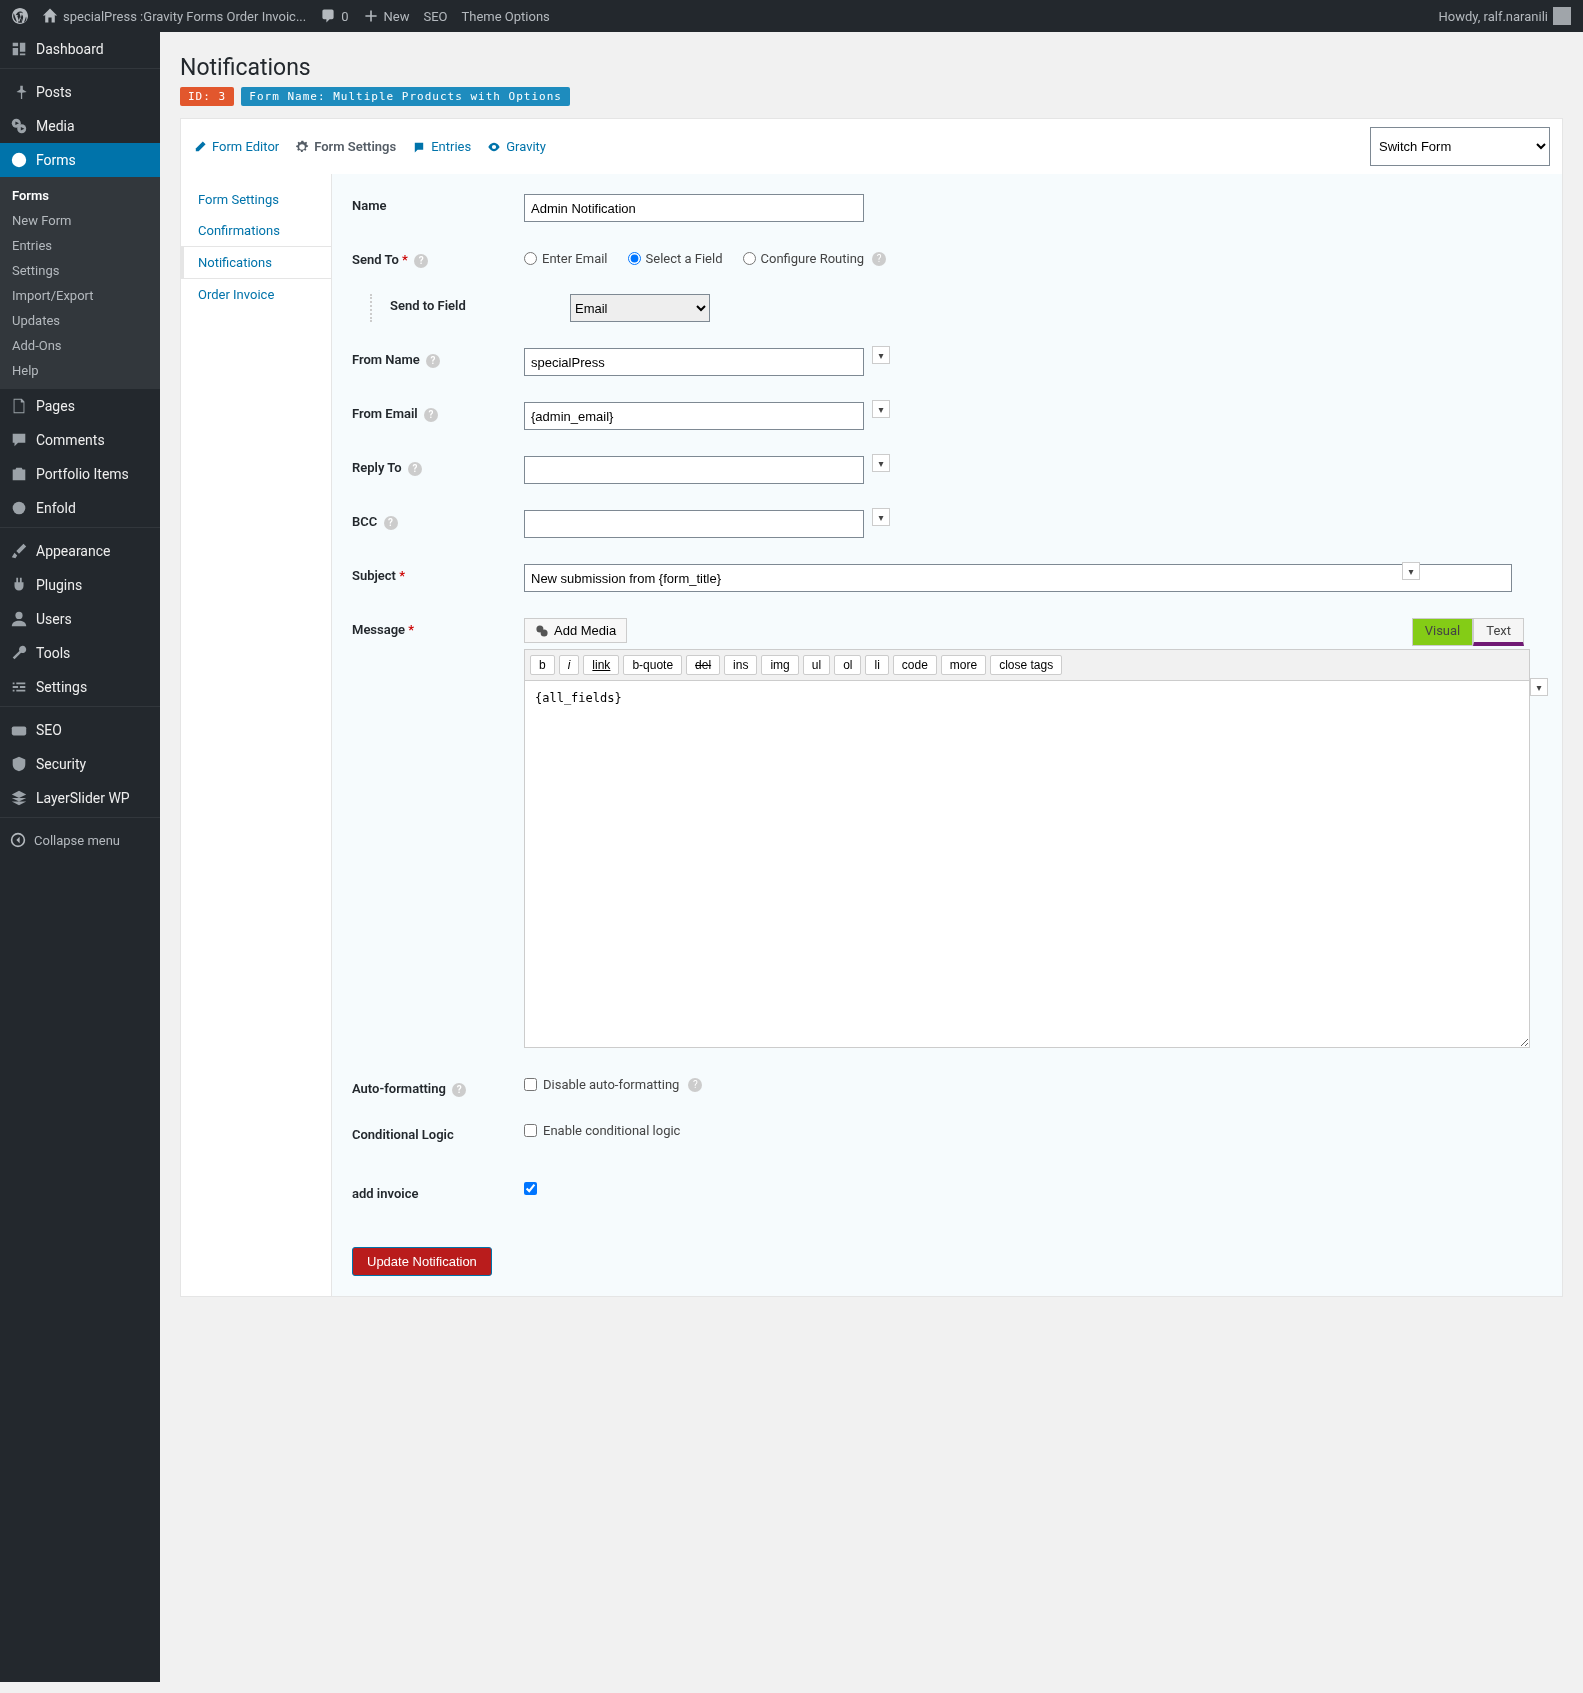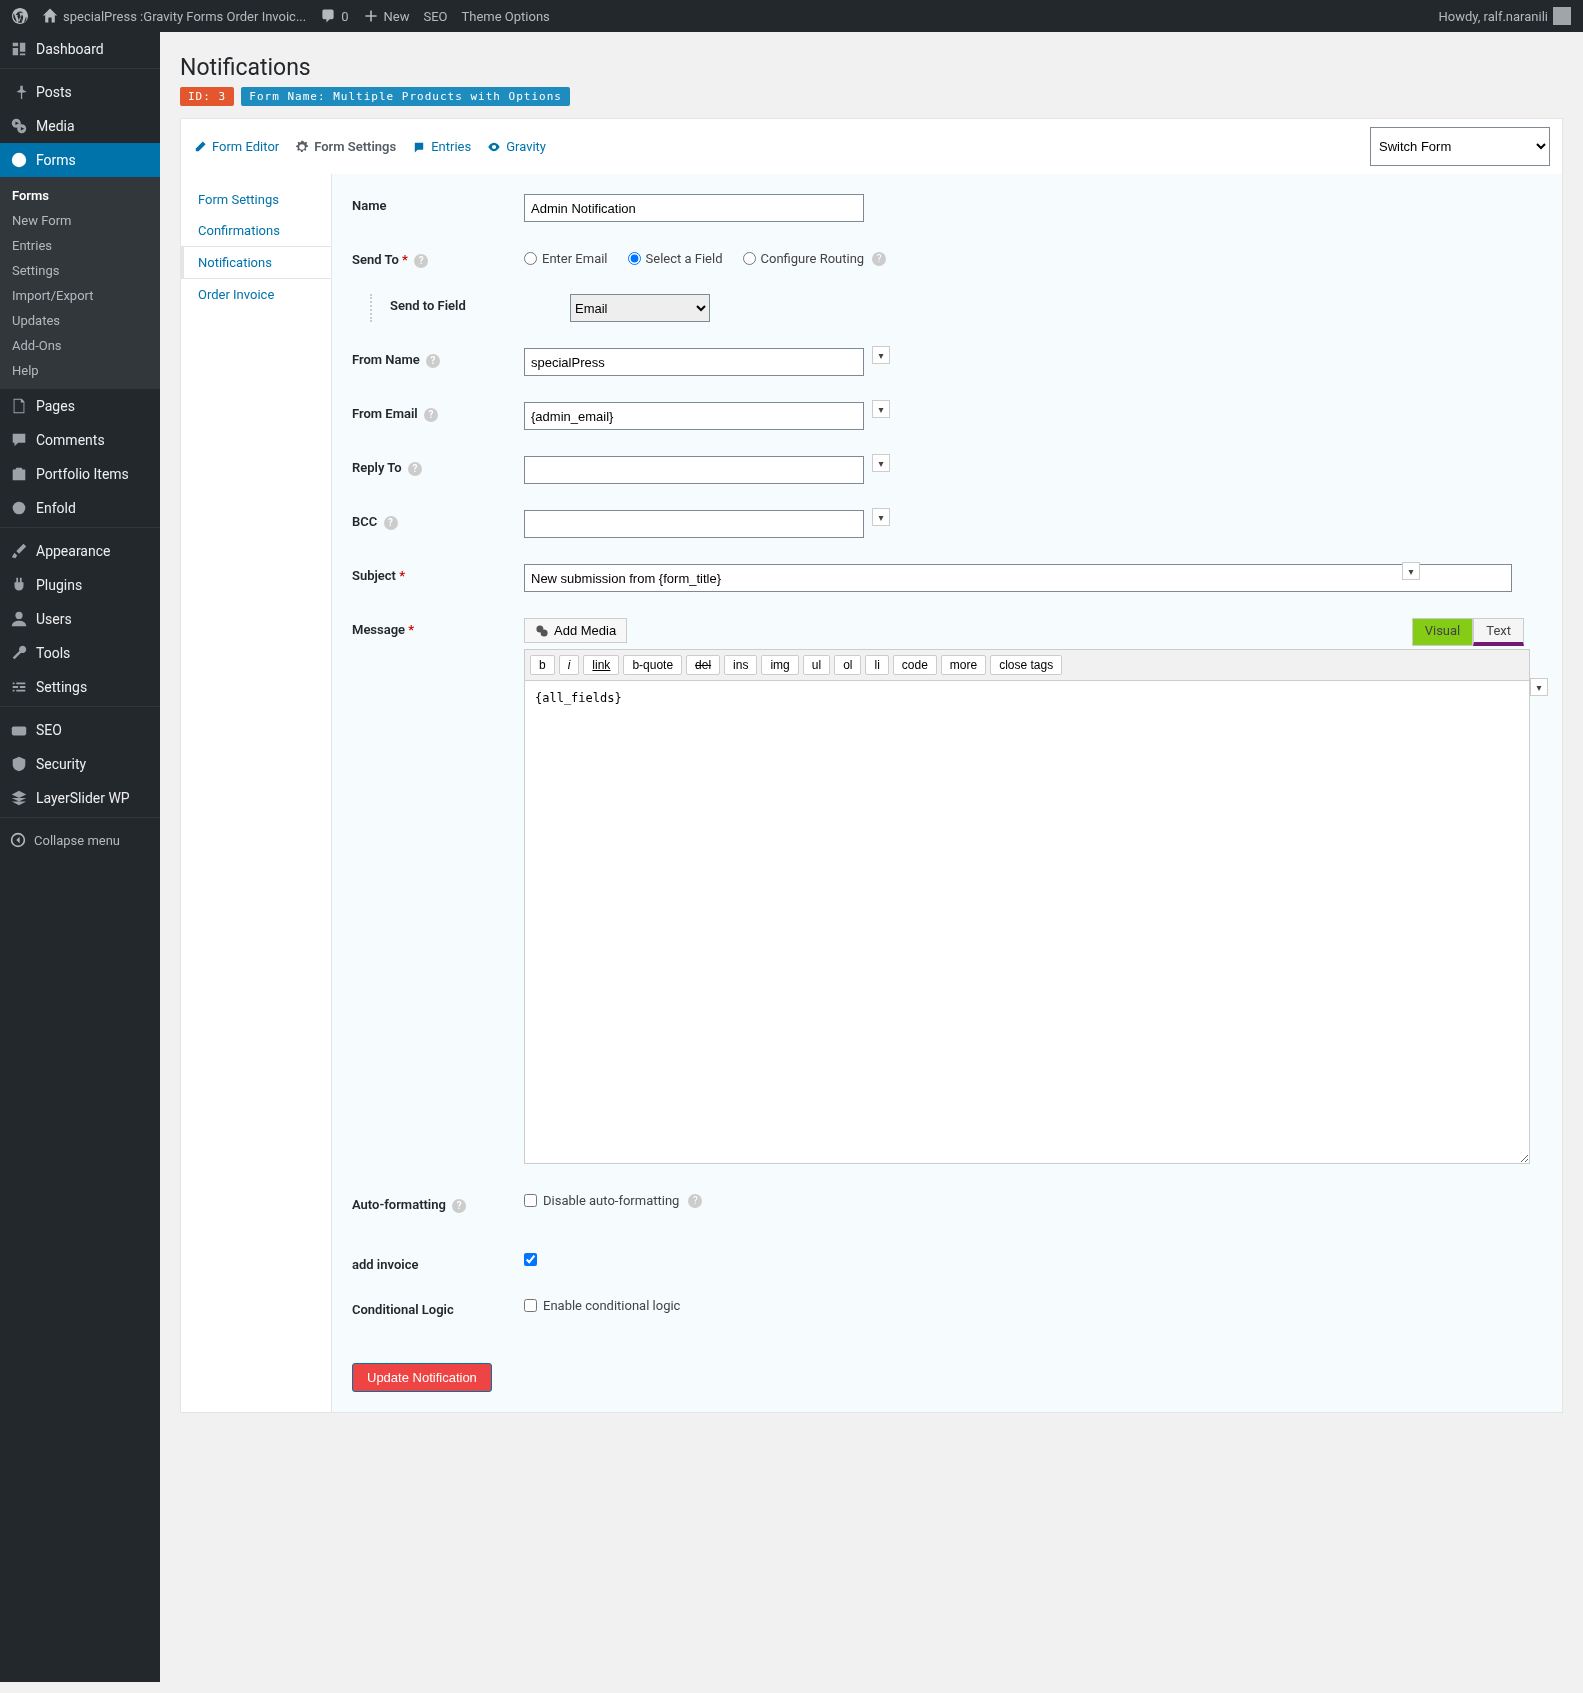--- a/index.html
+++ b/index.html
@@ -68,24 +68,24 @@
 
 .editor-wrap { position:relative; }
 .add-media-btn { background:#f7f7f7; border:1px solid #ccc; padding:4px 10px; font-size:13px; cursor:pointer; display:inline-flex; align-items:center; gap:5px; margin-bottom:6px;}
 .editor-tabs { position:absolute; top:0; right:18px; display:flex; }
 .editor-tab { border:1px solid #ccc; padding:4px 12px; font-size:13px; cursor:pointer; background:#84cc16; }
 .editor-tab.active { background:#f5f5f5; border-bottom:4px solid #701a75;}
 .editor-toolbar { border:1px solid #ccc; border-bottom:0; background:#f1f1f1; padding:5px; display:flex; gap:4px; margin-right:12px;}
 .ed-btn { border:1px solid #ccc; background:#fff; padding:2px 8px; font-size:12px; cursor:pointer; border-radius:2px;}
 .ed-btn.underline { text-decoration:underline; }
 .ed-btn.strike { text-decoration: line-through; }
-.editor-area { width: calc(100% - 12px); height:484px; border:1px solid #ccc; background:#fff; padding:10px; font-family:monospace; font-size:12px; resize:both; margin-right:12px; }
+.editor-area { width: calc(100% - 12px); height:368px; border:1px solid #ccc; background:#fff; padding:10px; font-family:monospace; font-size:12px; resize:both; margin-right:12px; }
 
 .checkbox-row { display:flex; align-items:center; gap:6px; font-size:13px;}
-.btn-primary { background:#ef4444; border:1px solid #0073aa; color:#fff; padding:6px 14px; font-size:13px; cursor:pointer; border-radius:3px; margin-top:20px;}
+.btn-primary { background:#b91c1c; border:1px solid #0073aa; color:#fff; padding:6px 14px; font-size:13px; cursor:pointer; border-radius:3px; margin-top:20px;}
 </style>
 </head>
 <body>
 
 <div class="admin-bar">
   <div class="admin-bar-left">
     <a href="#">
         <svg viewBox="0 0 20 20">
           <path d="M10 0C4.5 0 0 4.5 0 10s4.5 10 10 10 10-4.5 10-10S15.5 0 10 0zM1.5 10c0-1.2.3-2.4.7-3.4l4 11C3.5 16 1.5 13.2 1.5 10zm8.5 8.5c-.8 0-1.6-.1-2.4-.3l2.5-7.4 2.6 7.2c0 .1 0 .1.1.1-.9.3-1.8.4-2.8.4zm1.2-12.5h1.9l-3.9 11.6-2.7-8c.5 0 1-.1 1-.1.4 0 .4-.7-.1-.6 0 0-1.4.1-2.3.1h-.5C5.9 6.5 8 4.5 10 4.5c1.5 0 2.9.6 3.9 1.5h-.1c-.8 0-1.4.7-1.4 1.5 0 .7.4 1.3.8 2 .3.5.7 1.2.7 2.2 0 .7-.2 1.6-.6 2.6l-.8 2.8-3.3-11.1zm6.3 4c.3.9.5 1.9.5 3 0 2.3-1.2 4.4-3.1 5.5l2.6-7.5c.5-1.2.6-2.2.6-3 0 .7-.2 1.4-.6 2z"></path>
         </svg>
@@ -389,33 +389,33 @@
 
         <div class="form-row">
           <div class="form-row-label"><span>Auto-formatting</span> <span class="help">?</span></div>
           <div class="form-row-field checkbox-row">
             <input type="checkbox" style="">
             <span>Disable auto-formatting</span>
             <span class="help">?</span>
           </div>
         </div>
 
+        <div class="form-row">
+          <div class="form-row-label">Conditional Logic</div>
+          <div class="form-row-field checkbox-row">
+            <input type="checkbox" style="">
+            <span>Enable conditional logic</span>
+          </div>
+        </div>
+
         <div class="form-row" style="margin-top:40px">
           <div class="form-row-label">add invoice</div>
           <div class="form-row-field checkbox-row">
             <input type="checkbox" checked="" style="">
           </div>
         </div>
 
-        <div class="form-row">
-          <div class="form-row-label">Conditional Logic</div>
-          <div class="form-row-field checkbox-row">
-            <input type="checkbox" style="">
-            <span>Enable conditional logic</span>
-          </div>
-        </div>
-
         <button class="btn-primary">Update Notification</button>
 
       </div>
     </div>
   </div>
 </div>
 
 </body></html>

